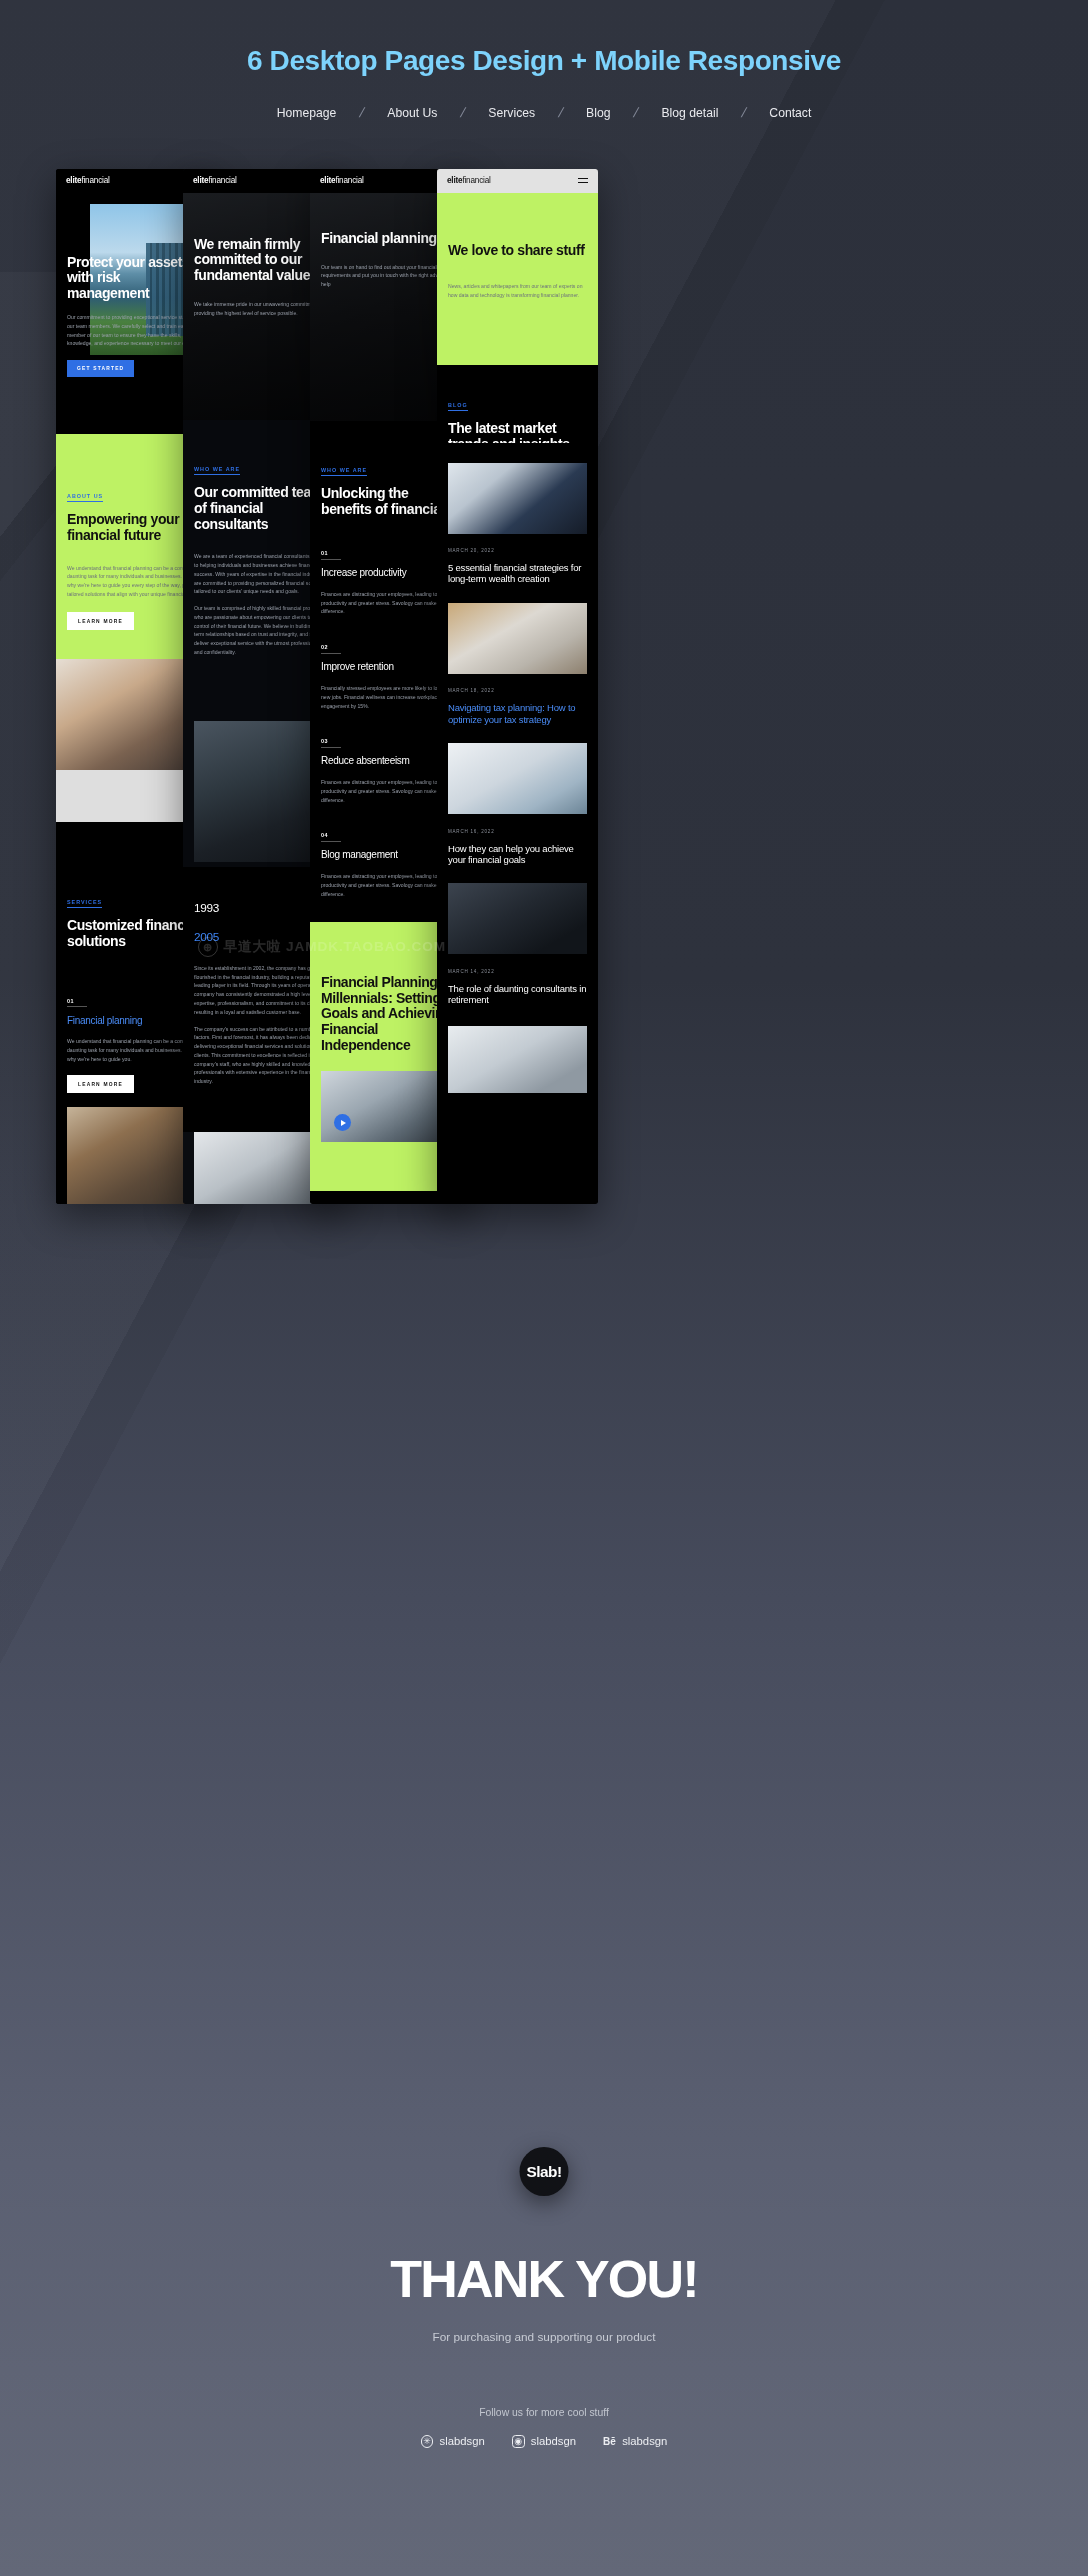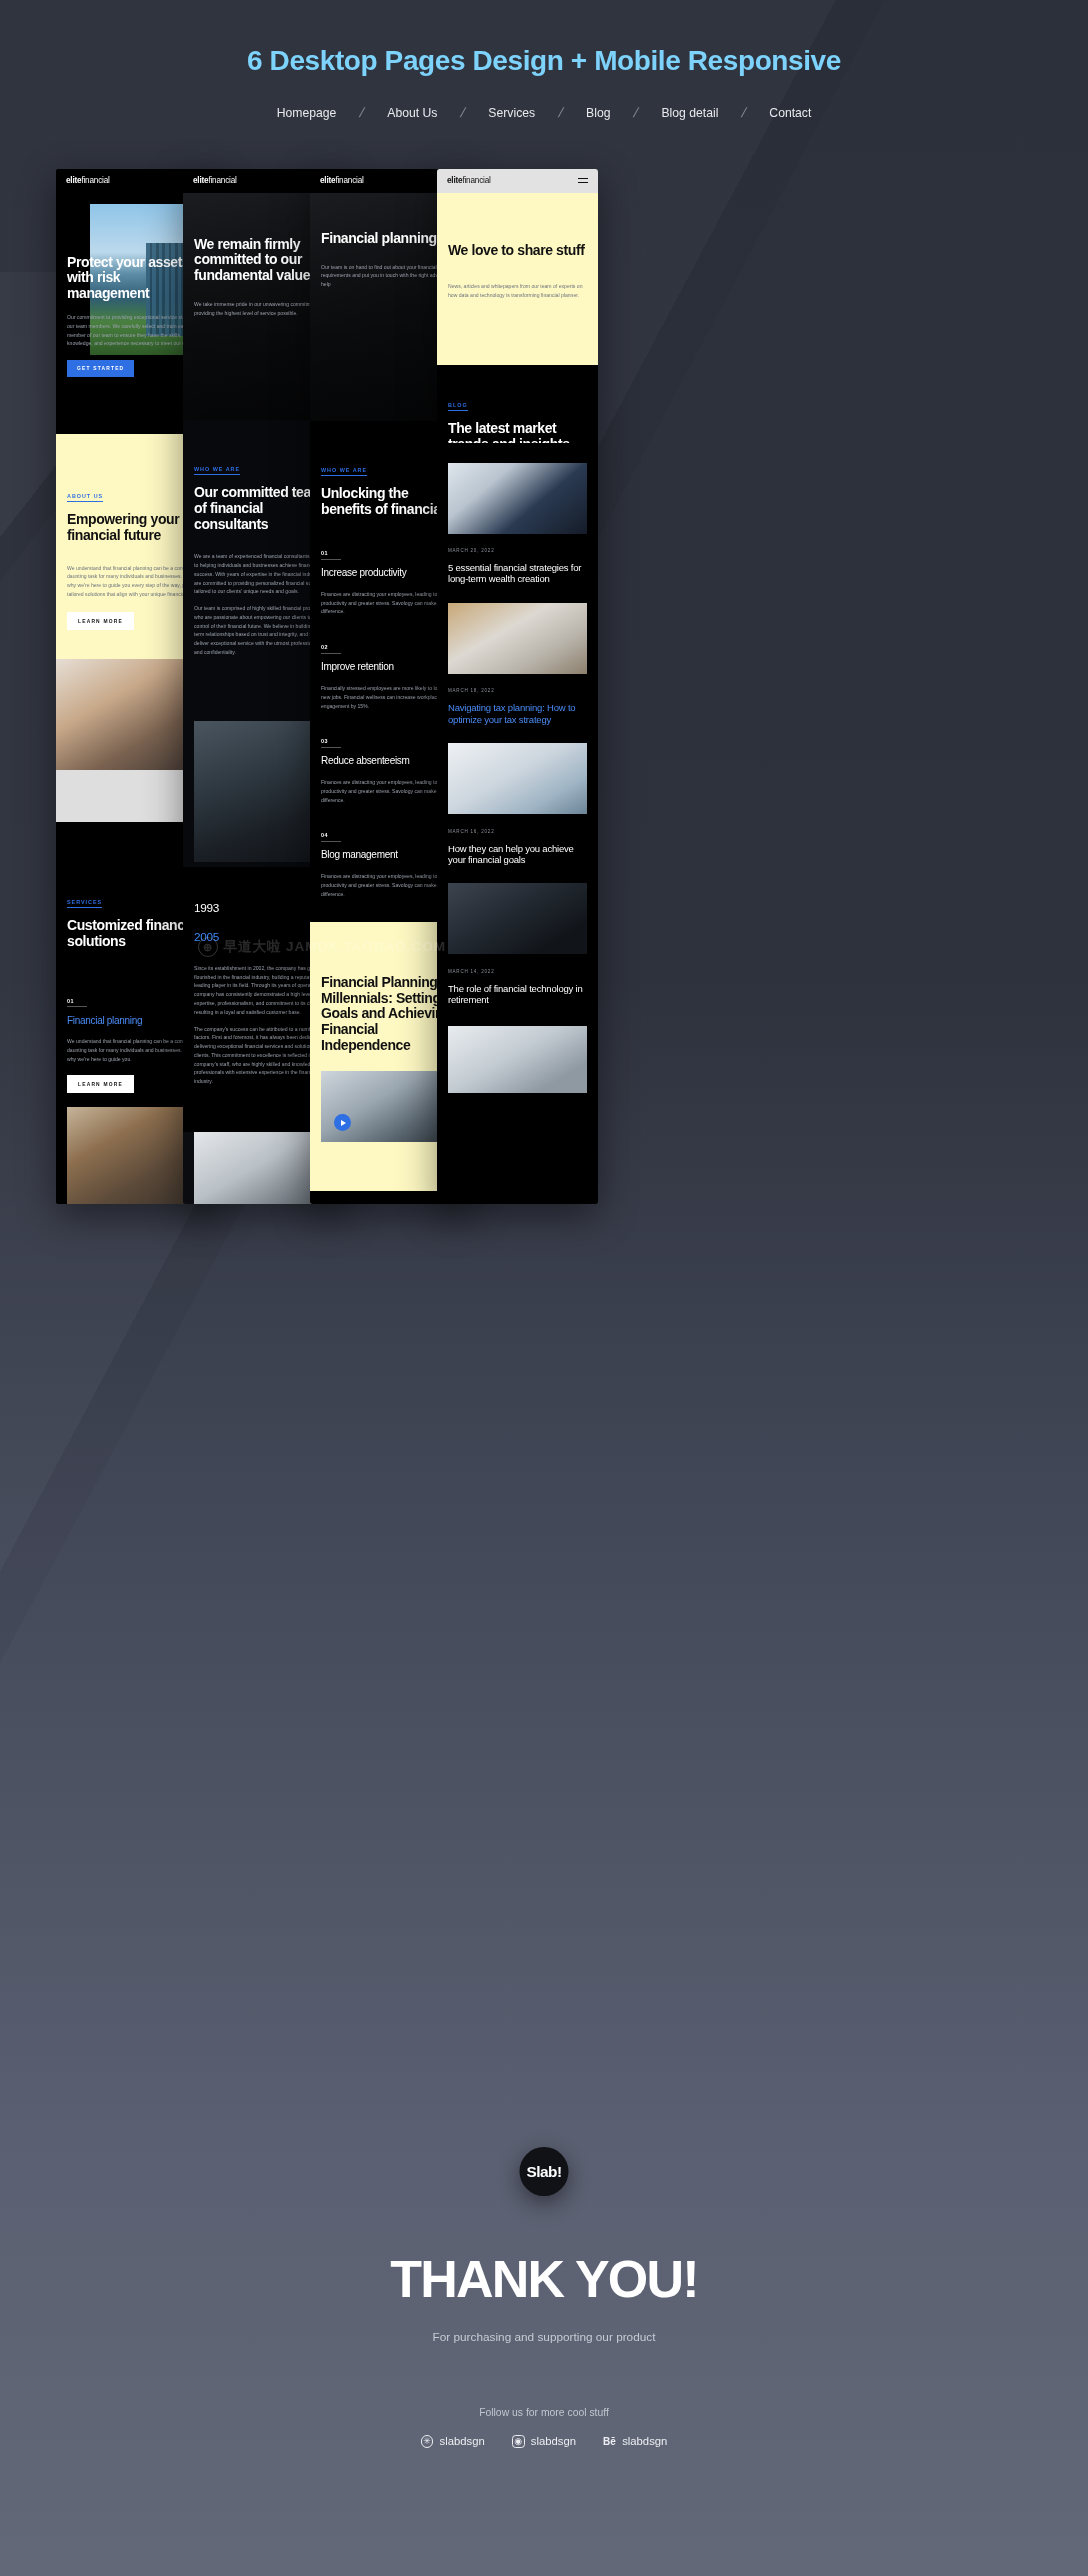--- a/index.html
+++ b/index.html
@@ -50,21 +50,21 @@
   .burger span { position:absolute; left:0; width:10px; height:1.2px; }
   .topbar.dark .burger span { background:#fff; }
   .topbar.light .burger span { background:#111; }
   .burger span:nth-child(1){ top:0.9px; }
   .burger span:nth-child(2){ top:4.5px; }
 
   
   .sec { position:relative; }
   .sec.dark  { background:#000; }
   .sec.dark2 { background:#07090d; }
-  .sec.light { background:#fef9c3; }
+  .sec.light { background:#bef264; }
   .pad { padding:0 11px; }
 
   .eyebrow { color:#2f6fe4; font-size:5.4px; font-weight:700; letter-spacing:1px; display:inline-block;
     padding-bottom:2.7px; border-bottom:0.9px solid #2f6fe4; }
   h2.title { font-size:14px; line-height:1.12; font-weight:700; letter-spacing:-0.4px; }
   h2.title.w { color:#fff; }
   h2.title.b { color:#111; }
   h1.hero { font-size:14px; line-height:1.13; font-weight:700; letter-spacing:-0.4px; color:#fff; }
   p.body { font-size:5.1px; line-height:1.72; color:#9ba1ac; }
   p.body.dk { color:#6c727c; }
@@ -362,21 +362,21 @@
       <div style="margin-top:14.5px;">
         <div class="post-date">MARCH 16, 2022</div>
         <h3 class="post">How they can help you achieve your financial goals</h3>
       </div>
     </div>
 
     <div class="sec dark pad" style="padding-top:18px;">
       <div class="photo img-advisor" style="height:71px;"></div>
       <div style="margin-top:14.5px;">
         <div class="post-date">MARCH 14, 2022</div>
-        <h3 class="post">The role of financial technology in retirement</h3>
+        <h3 class="post">The role of daunting consultants in retirement</h3>
       </div>
     </div>
 
     <div class="sec dark pad" style="padding-top:20px; padding-bottom:12.7px;">
       <div class="photo img-glass" style="height:67px;"></div>
     </div>
   </div>
 </div>
 
 </div>

